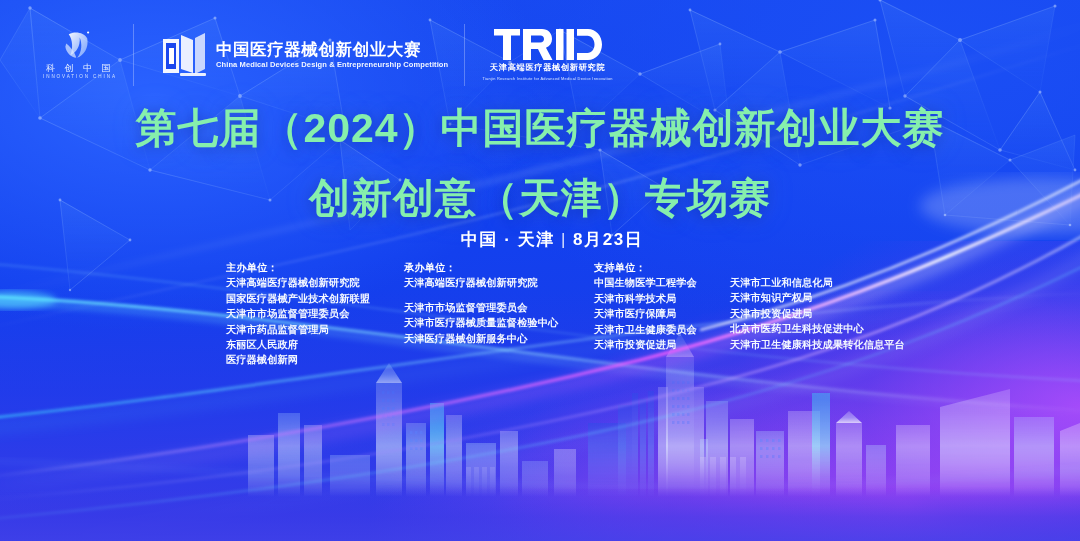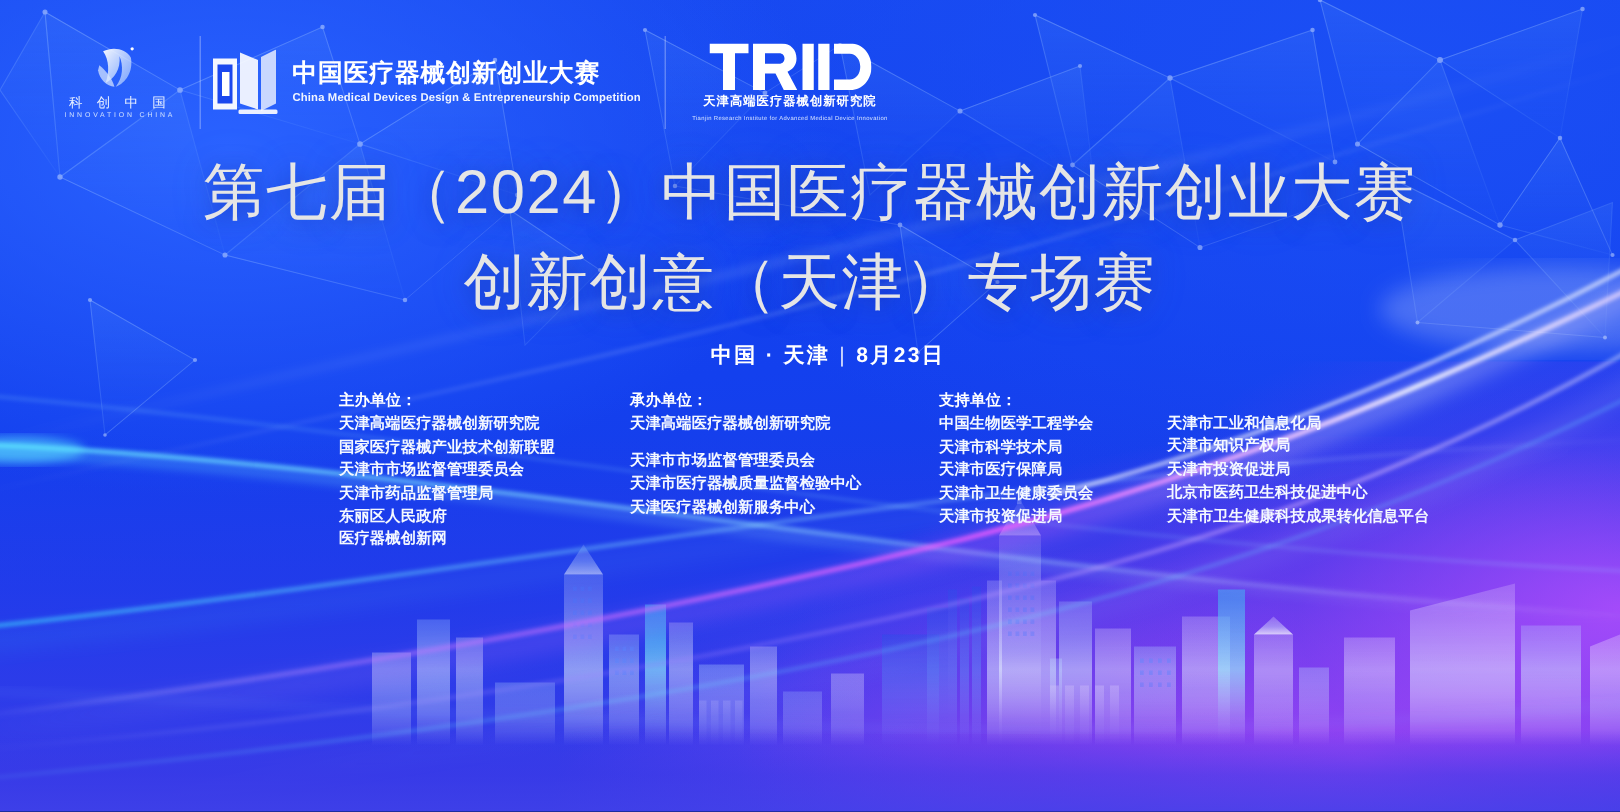--- a/index.html
+++ b/index.html
@@ -117,21 +117,21 @@
   .kczg-en {
     font-size: 4.6px;
     letter-spacing: 1.9px;
     color: #cfe0ff;
     line-height: 1;
     padding-left: 3px;
     white-space: nowrap;
   }
 
   
-  .logo-cmdc { gap: 9px; padding-left: 6px; }
+  .logo-cmdc { gap: 9px; padding-left: 27px; }
   .cmdc-mark { width: 46px; height: 44px; flex: none; }
   .cmdc-txt { display: flex; flex-direction: column; gap: 3px; }
   .cmdc-cn {
     font-size: 16.5px;
     font-weight: 700;
     letter-spacing: .6px;
     color: #ffffff;
     line-height: 1;
     white-space: nowrap;
   }
@@ -168,56 +168,56 @@
   }
 
   
   .titles {
     position: absolute;
     top: 104px;
     left: 0; right: 0;
     text-align: center;
   }
   .title-line {
-    color: #e5e5e5;
-    font-weight: 400;
+    color: #86efac;
+    font-weight: 700;
     letter-spacing: 1px;
     line-height: 1.18;
     text-shadow: 0 2px 14px rgba(10,30,150,.55), 0 0 28px rgba(120,180,255,.28);
     white-space: nowrap;
   }
   .title-1 { font-size: 41px; }
-  .title-2 { font-size: 41px; margin-top: 12px; }
+  .title-2 { font-size: 41px; margin-top: 22px; }
 
   .subtitle {
     position: absolute;
     top: 228px;
     left: 0; right: 0;
     text-align: center;
     color: #ffffff;
-    font-size: 14px;
+    font-size: 17px;
     font-weight: 700;
     letter-spacing: 1.6px;
     white-space: nowrap;
     margin-left: 24px;
   }
   .subtitle .divider {
     display: inline-block;
     margin: 0 6px;
     font-weight: 400;
     color: rgba(255,255,255,.85);
   }
 
   
   .orgs {
     position: absolute;
     top: 260px;
     left: 226px;
     display: flex;
-    gap: 16px;
+    gap: 0;
     color: #ffffff;
   }
   .org-col { padding-right: 18px; }
   .org-col.c1 { width: 160px; }
   .org-col.c2 { width: 172px; }
   .org-col.c3 { width: 118px; }
   .org-col.c4 { width: 200px; padding-top: 15px; }
 
   .org-head {
     font-size: 10.2px;

